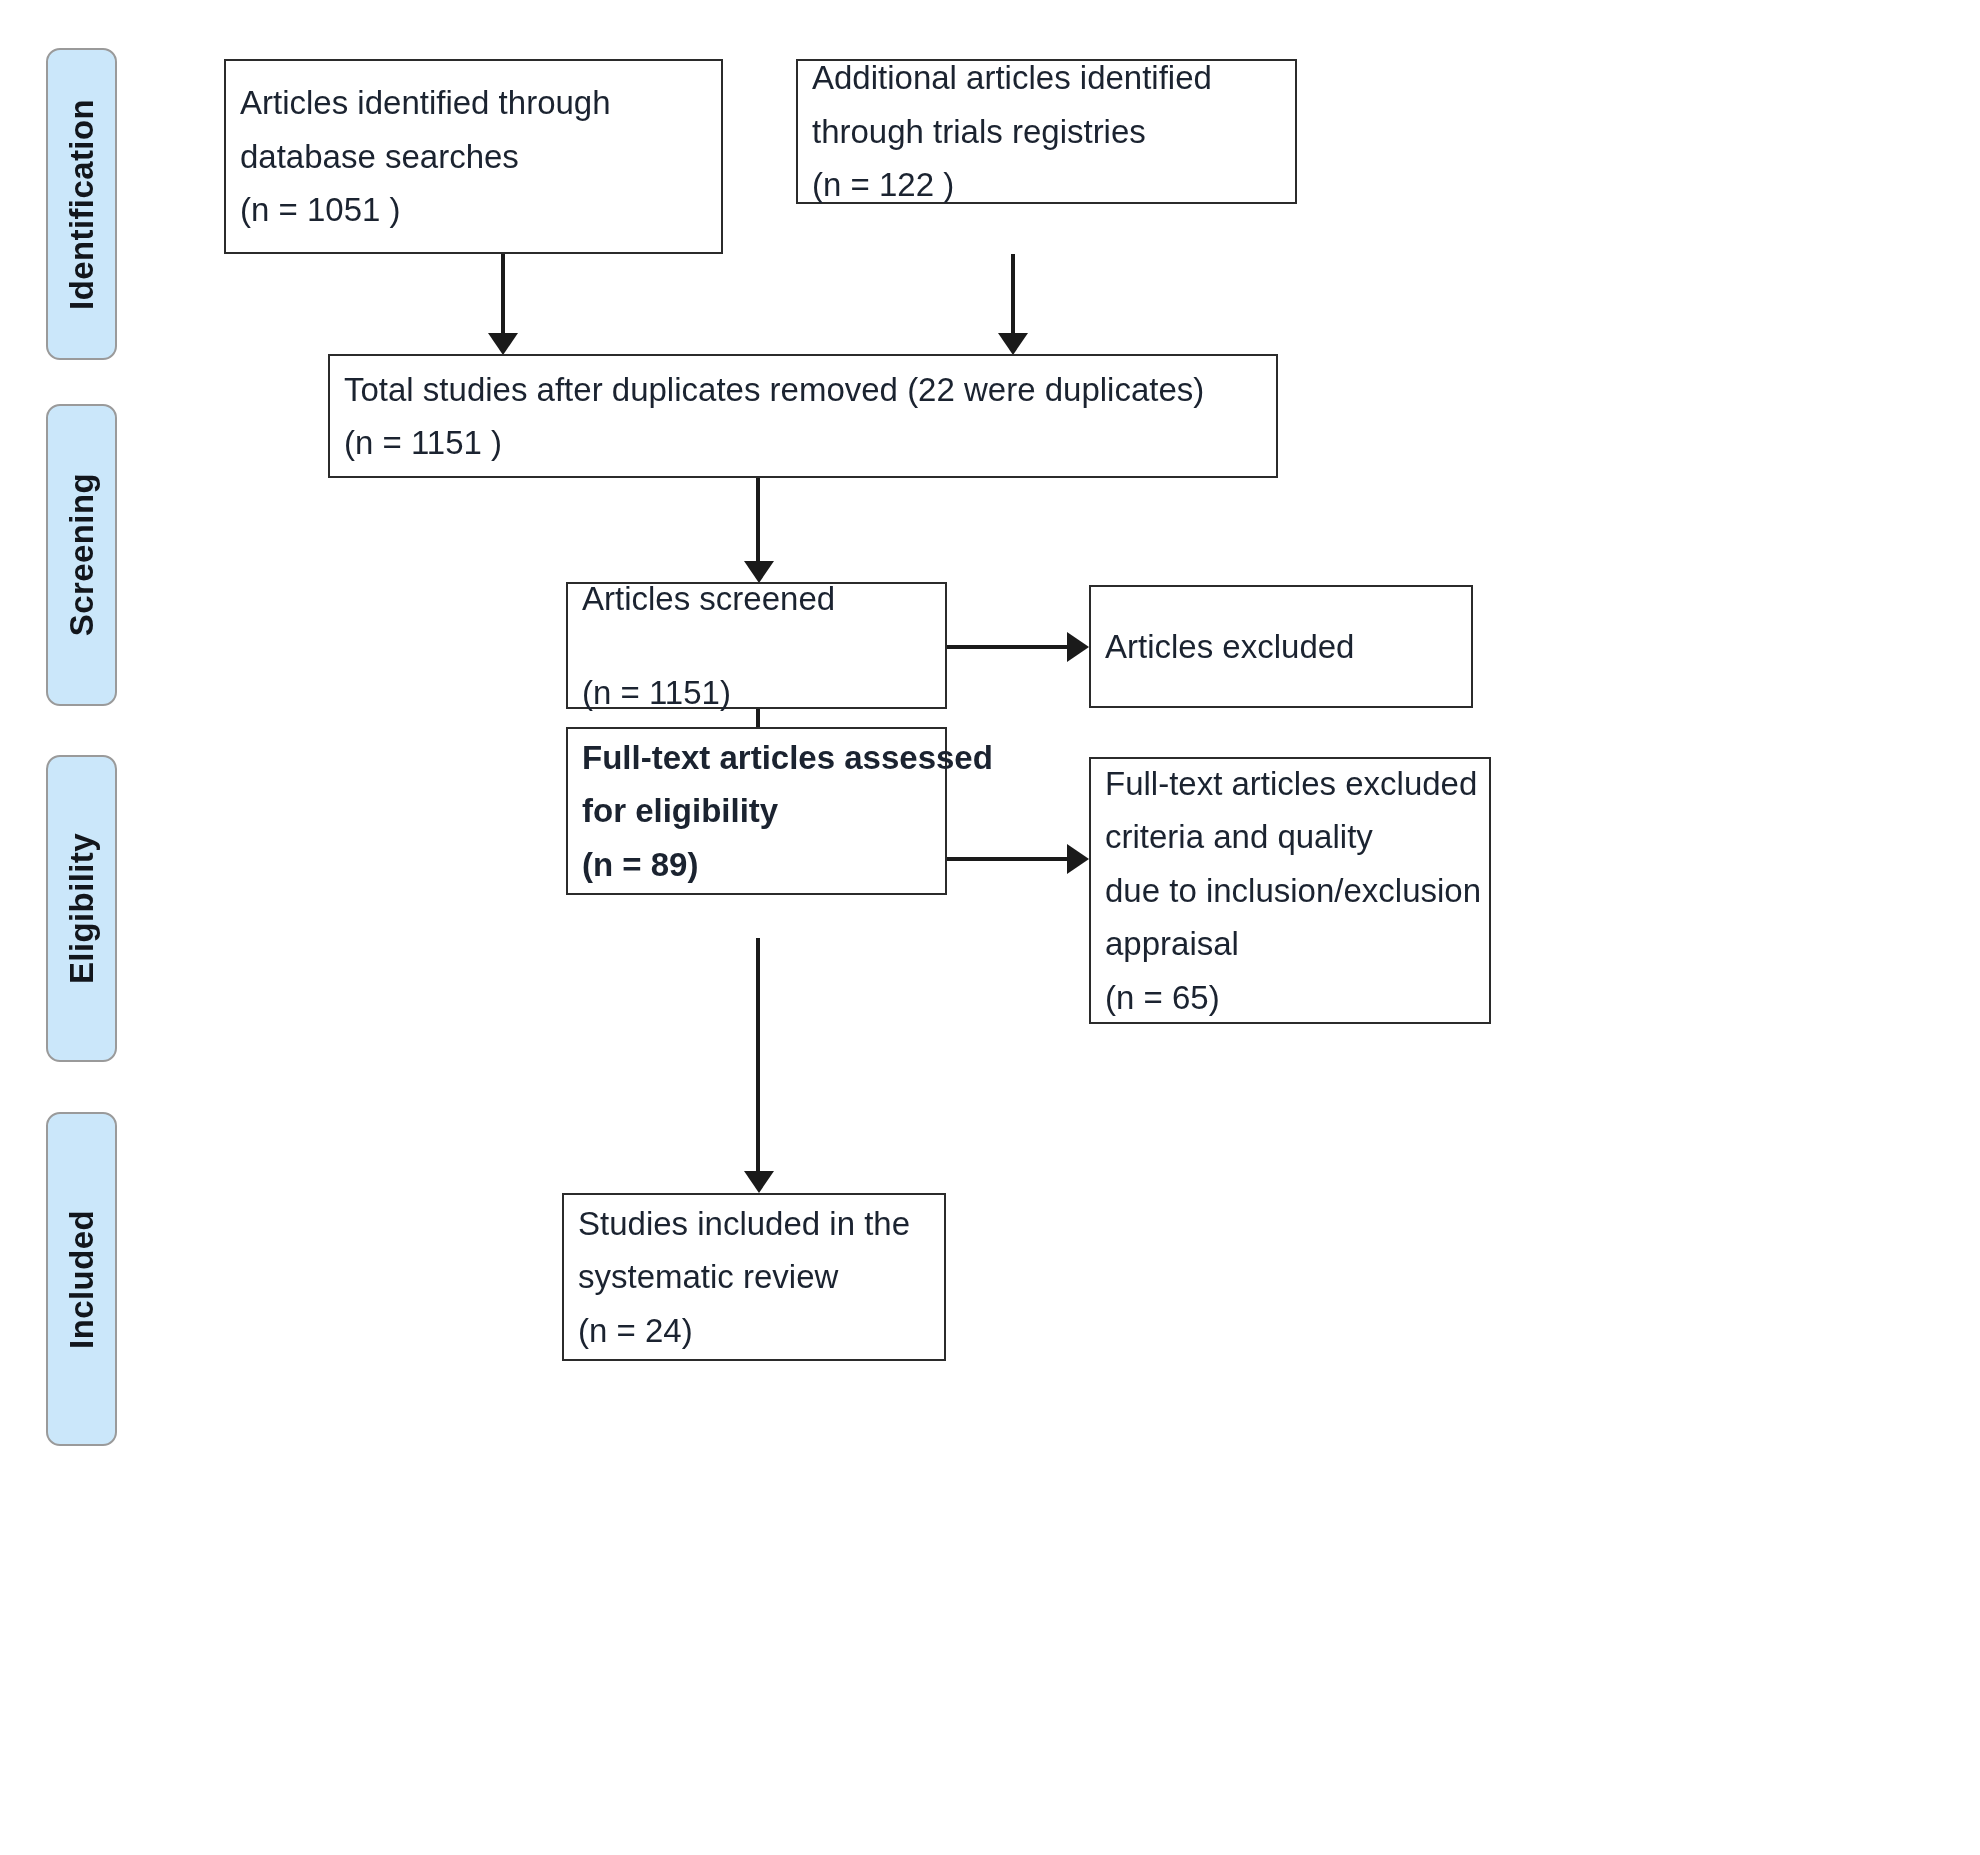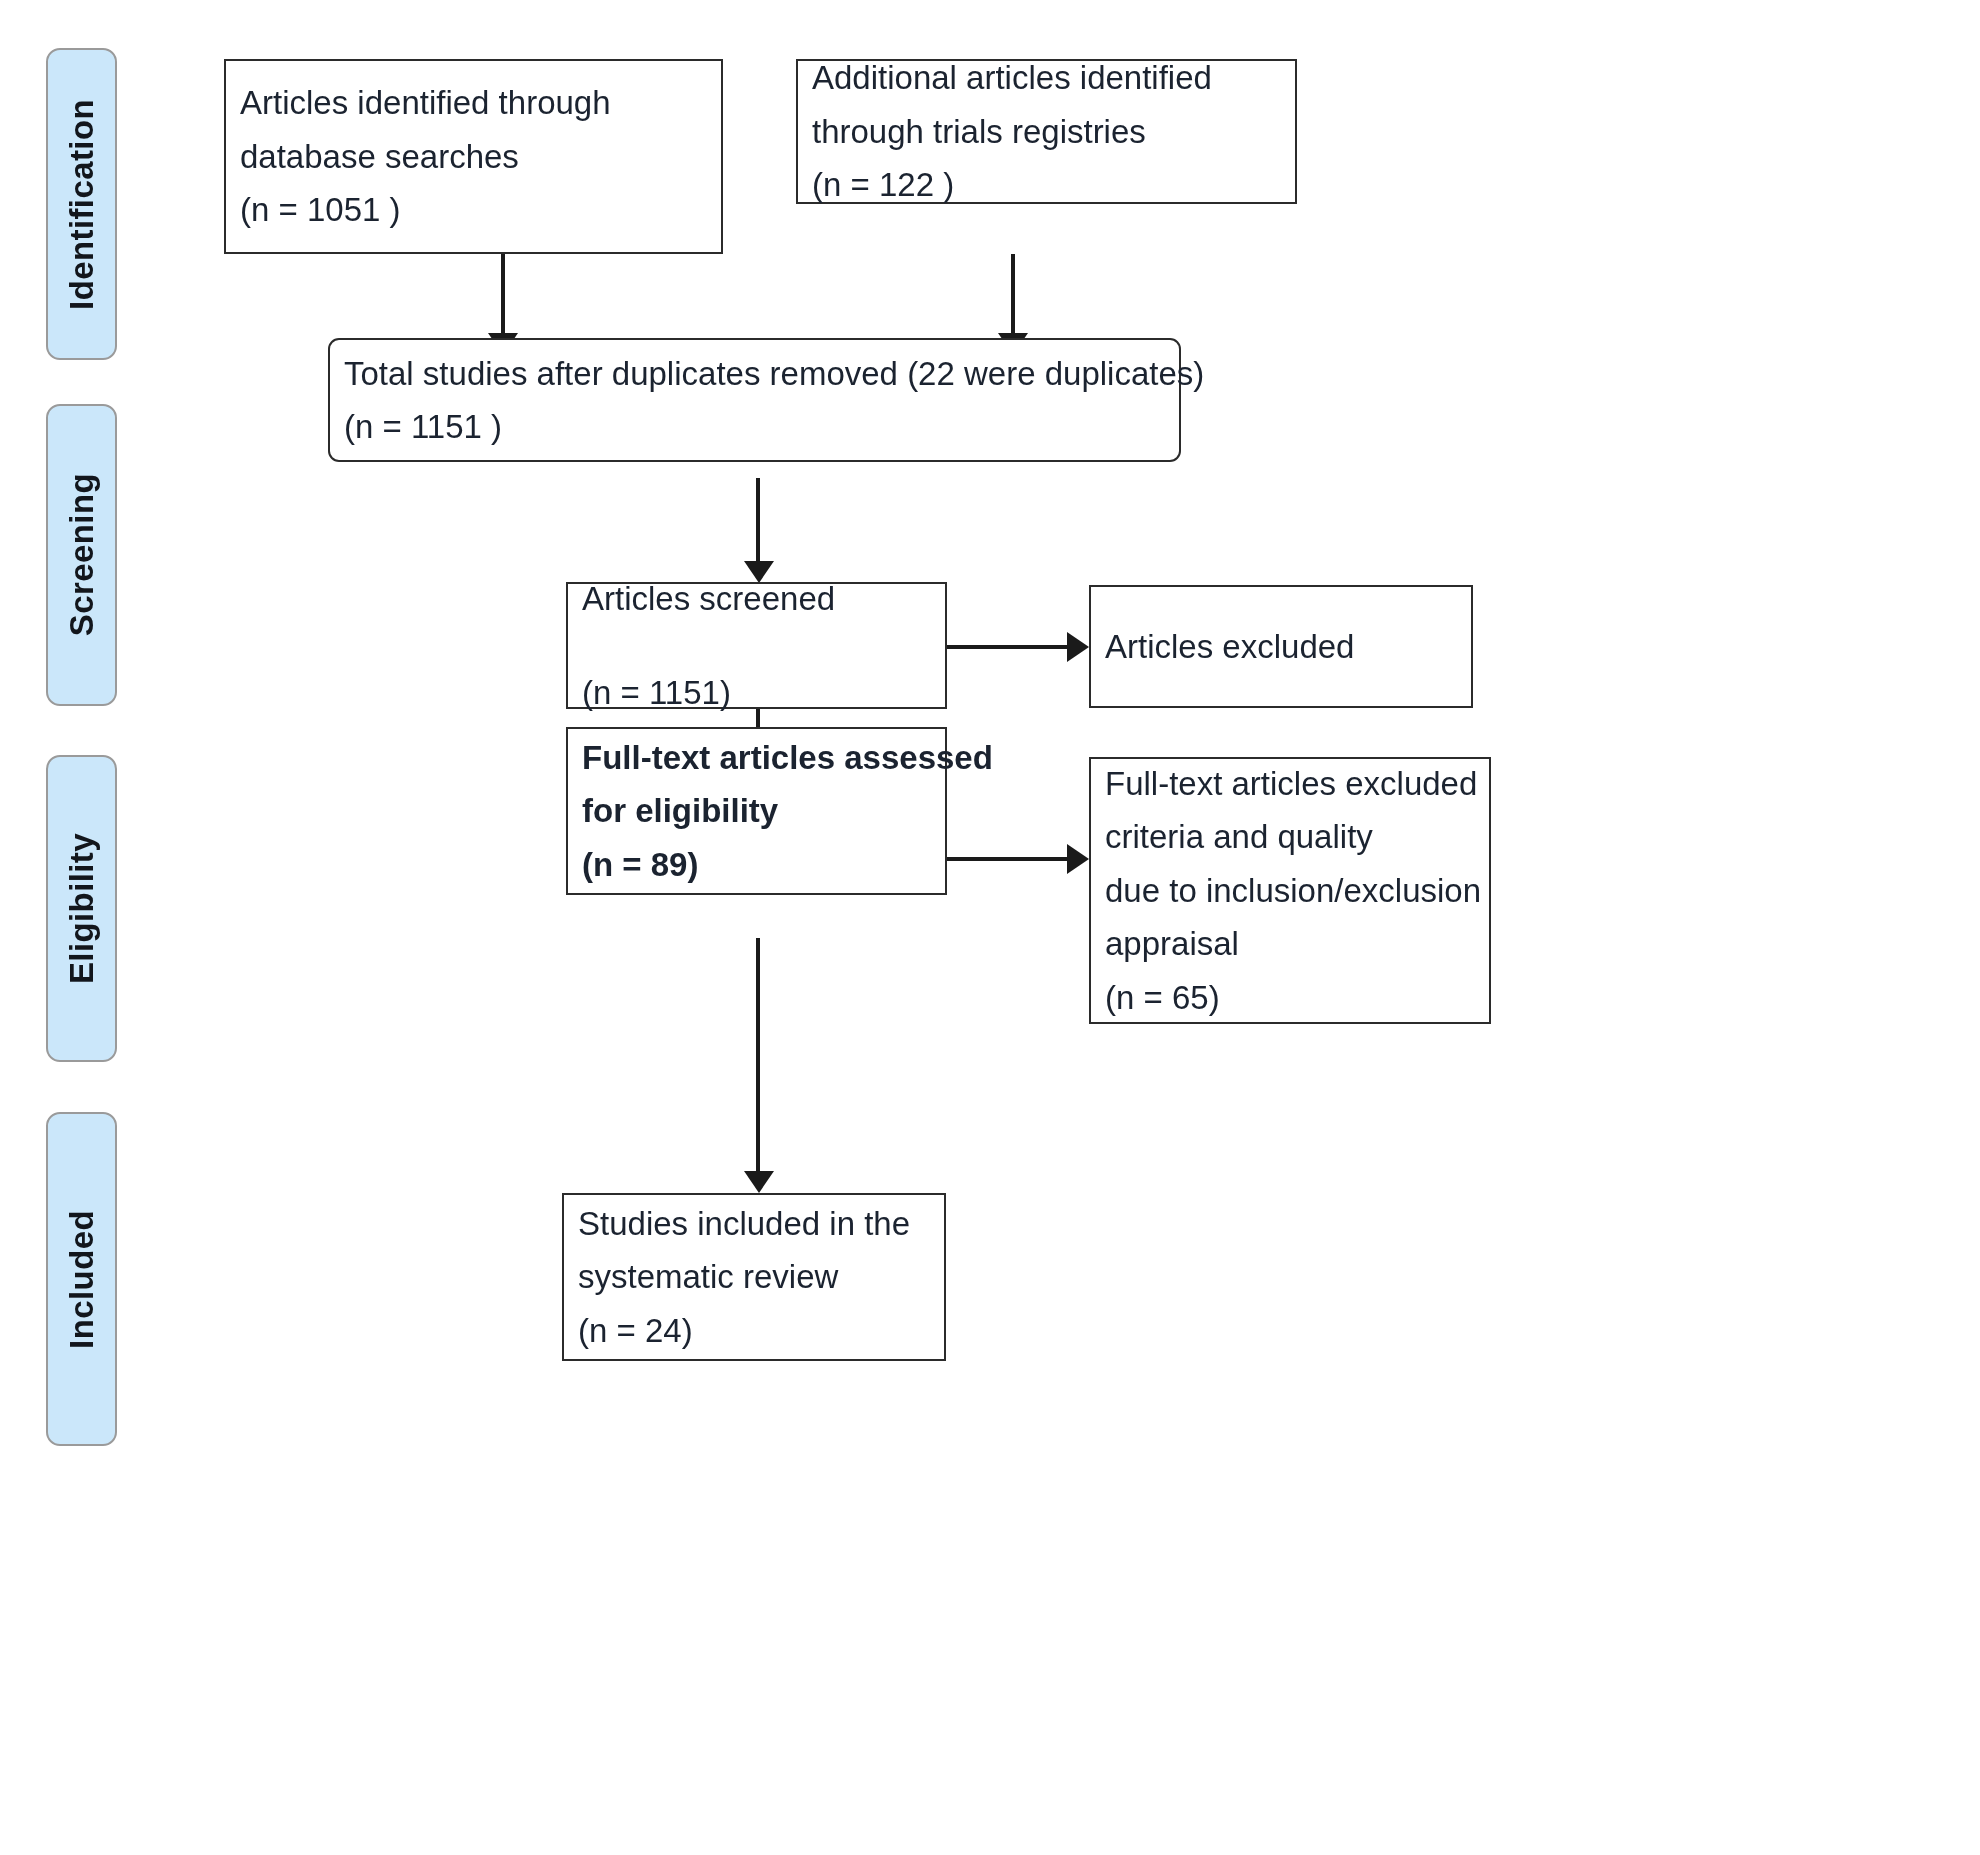--- a/index.html
+++ b/index.html
@@ -121,21 +121,21 @@
     <span class="line">through trials registries</span>
     <span class="line">(n = 122 )</span>
   </div>
 
   <div class="v-line" style="left:501px; top:254px; height:82px;"></div>
   <div class="arrow-down" style="left:488px; top:333px;"></div>
 
   <div class="v-line" style="left:1011px; top:254px; height:82px;"></div>
   <div class="arrow-down" style="left:998px; top:333px;"></div>
 
-  <div class="flow-box" style="left:328px; top:338px; width:853px; height:124px;border-radius:11px;">
+  <div class="flow-box" style="left:328px; top:354px; width:950px; height:124px;">
     <span class="line">Total studies after duplicates removed (22 were duplicates)</span>
     <span class="line">(n = 1151 )</span>
   </div>
 
   <div class="v-line" style="left:756px; top:478px; height:89px;"></div>
   <div class="arrow-down" style="left:744px; top:561px;"></div>
 
   <div class="flow-box" style="left:566px; top:582px; width:381px; height:127px;gap:41px;">
     <span class="line">Articles screened</span>
     <span class="line">(n = 1151)</span>

